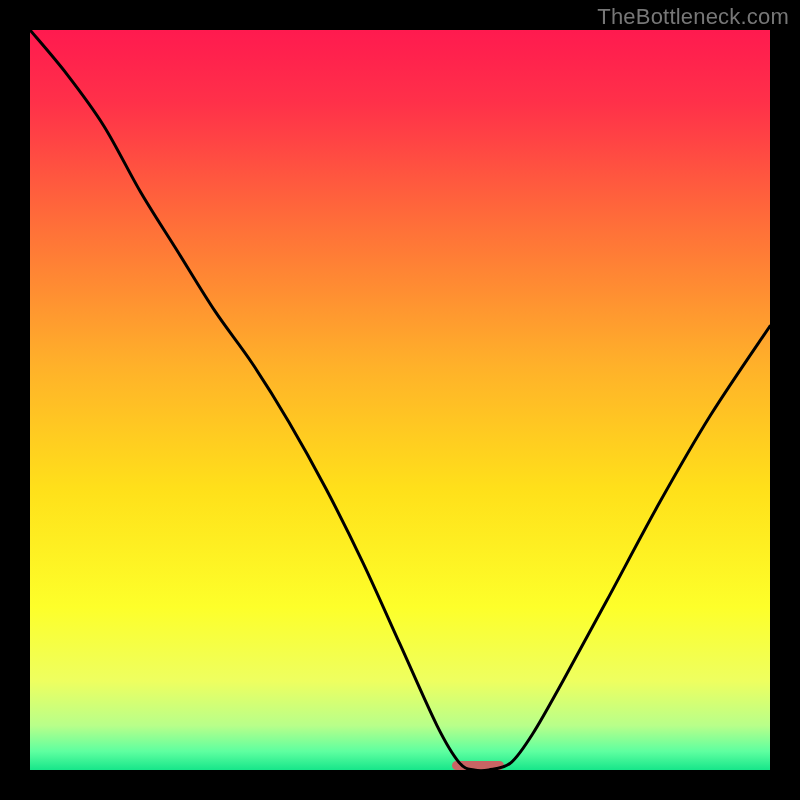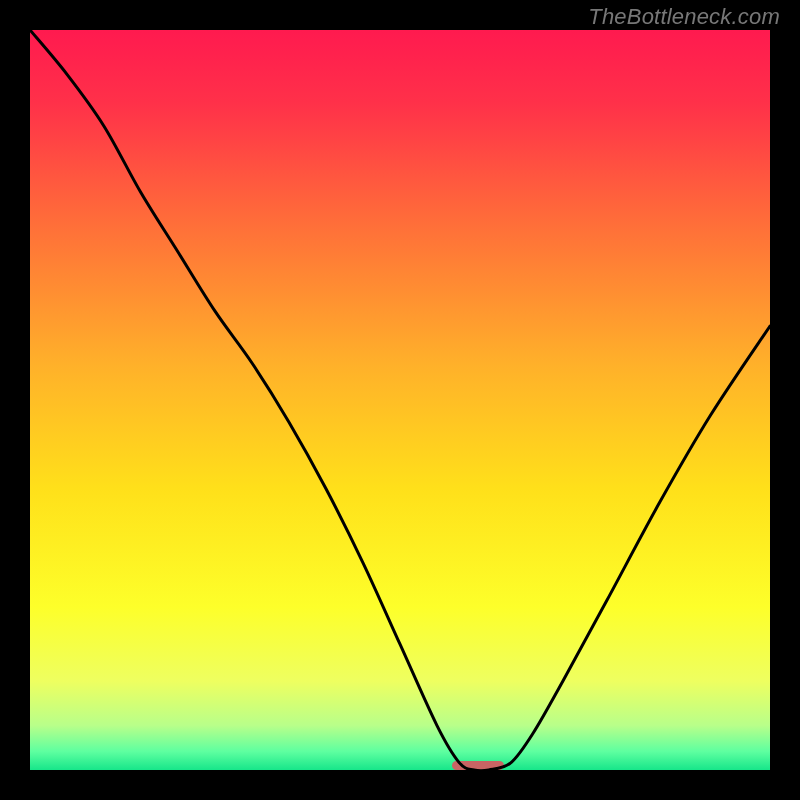--- a/index.html
+++ b/index.html
@@ -37,26 +37,25 @@
   .curve {
     position: absolute;
     left: 0;
     top: 0;
     width: 100%;
     height: 100%;
   }
   .watermark {
     position: absolute;
     top: 4px;
-    right: 20px;
+    right: 11px;
     color: #777;
     font-size: 22px;
     font-weight: 500;
     letter-spacing: 0.2px;
-    font-style: italic;
   }
   .marker {
     position: absolute;
     background: #c86464;
     border-radius: 6px;
   }
 </style>
 </head>
 <body>
 

